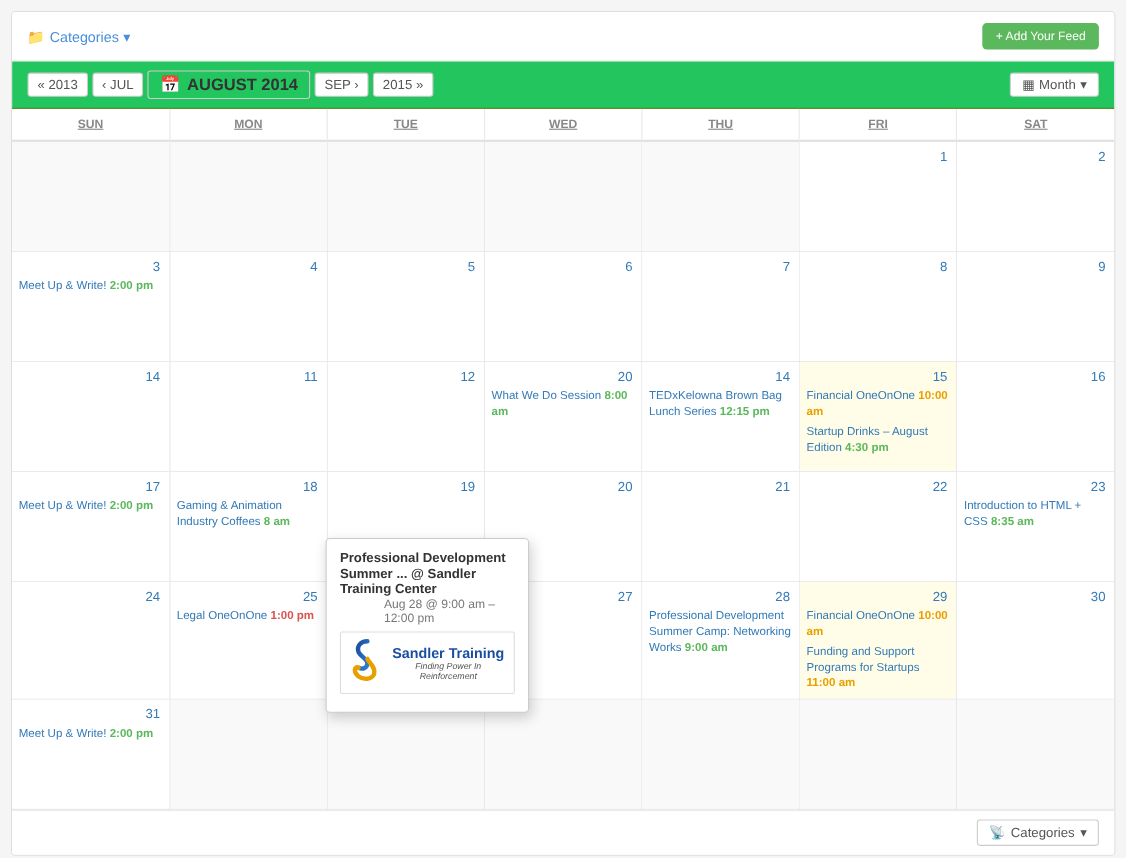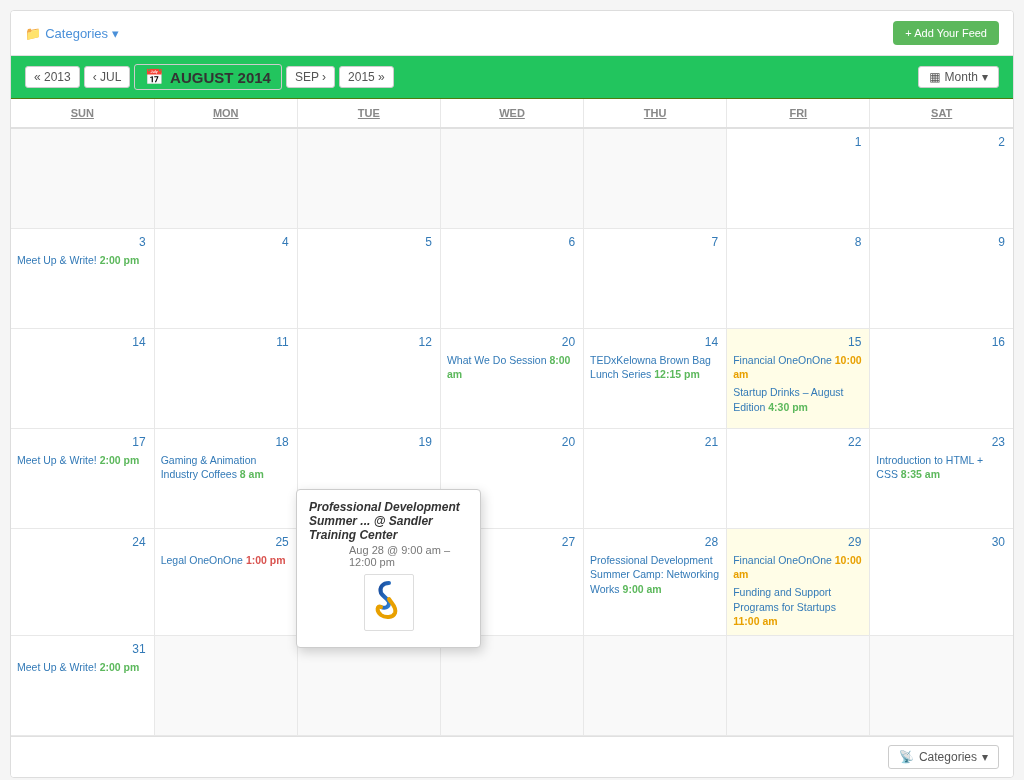--- a/index.html
+++ b/index.html
@@ -19,21 +19,21 @@
     .cal-cell:last-child { border-right: none; }
     .cal-cell.other-month { background: #f9f9f9; }
     .cal-cell.highlighted { background: #fffde7; }
     .day-num { font-size: 12px; color: #337ab7; text-align: right; padding: 2px 4px; font-weight: normal; }
     .event { font-size: 10.5px; margin: 1px 0; padding: 1px 2px; border-radius: 2px; line-height: 1.4; }
     .event .event-title { color: #337ab7; font-weight: normal; }
     .event .event-time { color: #5cb85c; font-weight: bold; }
     .event .event-time.red { color: #d9534f; }
     .event .event-time.orange { color: #e8a000; }
     .popup { position: absolute; top: 390px; left: 285px; width: 185px; background: #fff; border: 1px solid #ccc; border-radius: 4px; box-shadow: 2px 4px 12px rgba(0,0,0,0.18); pointer-events: all; z-index: 200; padding: 10px 12px; }
-    .popup-title { font-weight: bold; color: #333; font-size: 12px; margin-bottom: 2px; font-style: italic; }
+    .popup-title { font-weight: bold; color: #333; font-size: 12px; margin-bottom: 2px; }
     .popup-date { font-size: 11px; color: #777; margin-bottom: 6px; margin-left: 40px; }
     .popup-logo { text-align: center; margin: 6px 0; }
     .popup-logo-box { display: inline-flex; align-items: center; gap: 6px; border: 1px solid #ddd; padding: 6px 8px; border-radius: 2px; }
     .popup-logo-text { font-size: 13px; font-weight: bold; color: #1a4fa0; line-height: 1.2; }
     .popup-logo-sub { font-size: 8px; color: #555; font-style: italic; }
     .popup-desc { font-size: 10.5px; color: #444; line-height: 1.5; margin-top: 6px; }
     .subscribe-bar { display: flex; justify-content: flex-end; padding: 8px 14px; border-top: 1px solid #e0e0e0; background: #fff; }
     .subscribe-btn { border: 1px solid #ccc; background: #fff; color: #555; border-radius: 3px; padding: 4px 10px; font-size: 12px; cursor: pointer; display: flex; align-items: center; gap: 5px; }
     table.calendar { width: 100%; border-collapse: collapse; }
   </style>
@@ -226,20 +226,24 @@
               <defs>
                 <linearGradient id="sg" x1="0" y1="0" x2="1" y2="1">
                   <stop offset="0%" stop-color="#1a4fa0"></stop>
                   <stop offset="100%" stop-color="#2e7dd1"></stop>
                 </linearGradient>
               </defs>
               <path d="M16 2 C10 2 6 6 8 12 C10 16 16 18 16 22 C16 26 12 28 8 26" fill="none" stroke="url(#sg)" stroke-width="4" stroke-linecap="round"></path>
               <path d="M8 26 C4 24 3 30 8 34 C12 37 20 37 22 32 C24 26 18 22 16 18" fill="none" stroke="#e8a000" stroke-width="4" stroke-linecap="round"></path>
             </svg>
           </div>
+          <div>
+            <div class="popup-logo-text">Sandler Training</div>
+            <div class="popup-logo-sub">Finding Power In Reinforcement</div>
+          </div>
         </div>
       </div>
     </div>
   </div>
 
   <div class="subscribe-bar">
     <button class="subscribe-btn">
       <span>📡</span>
       <span>Categories</span>
       <span>▾</span>

